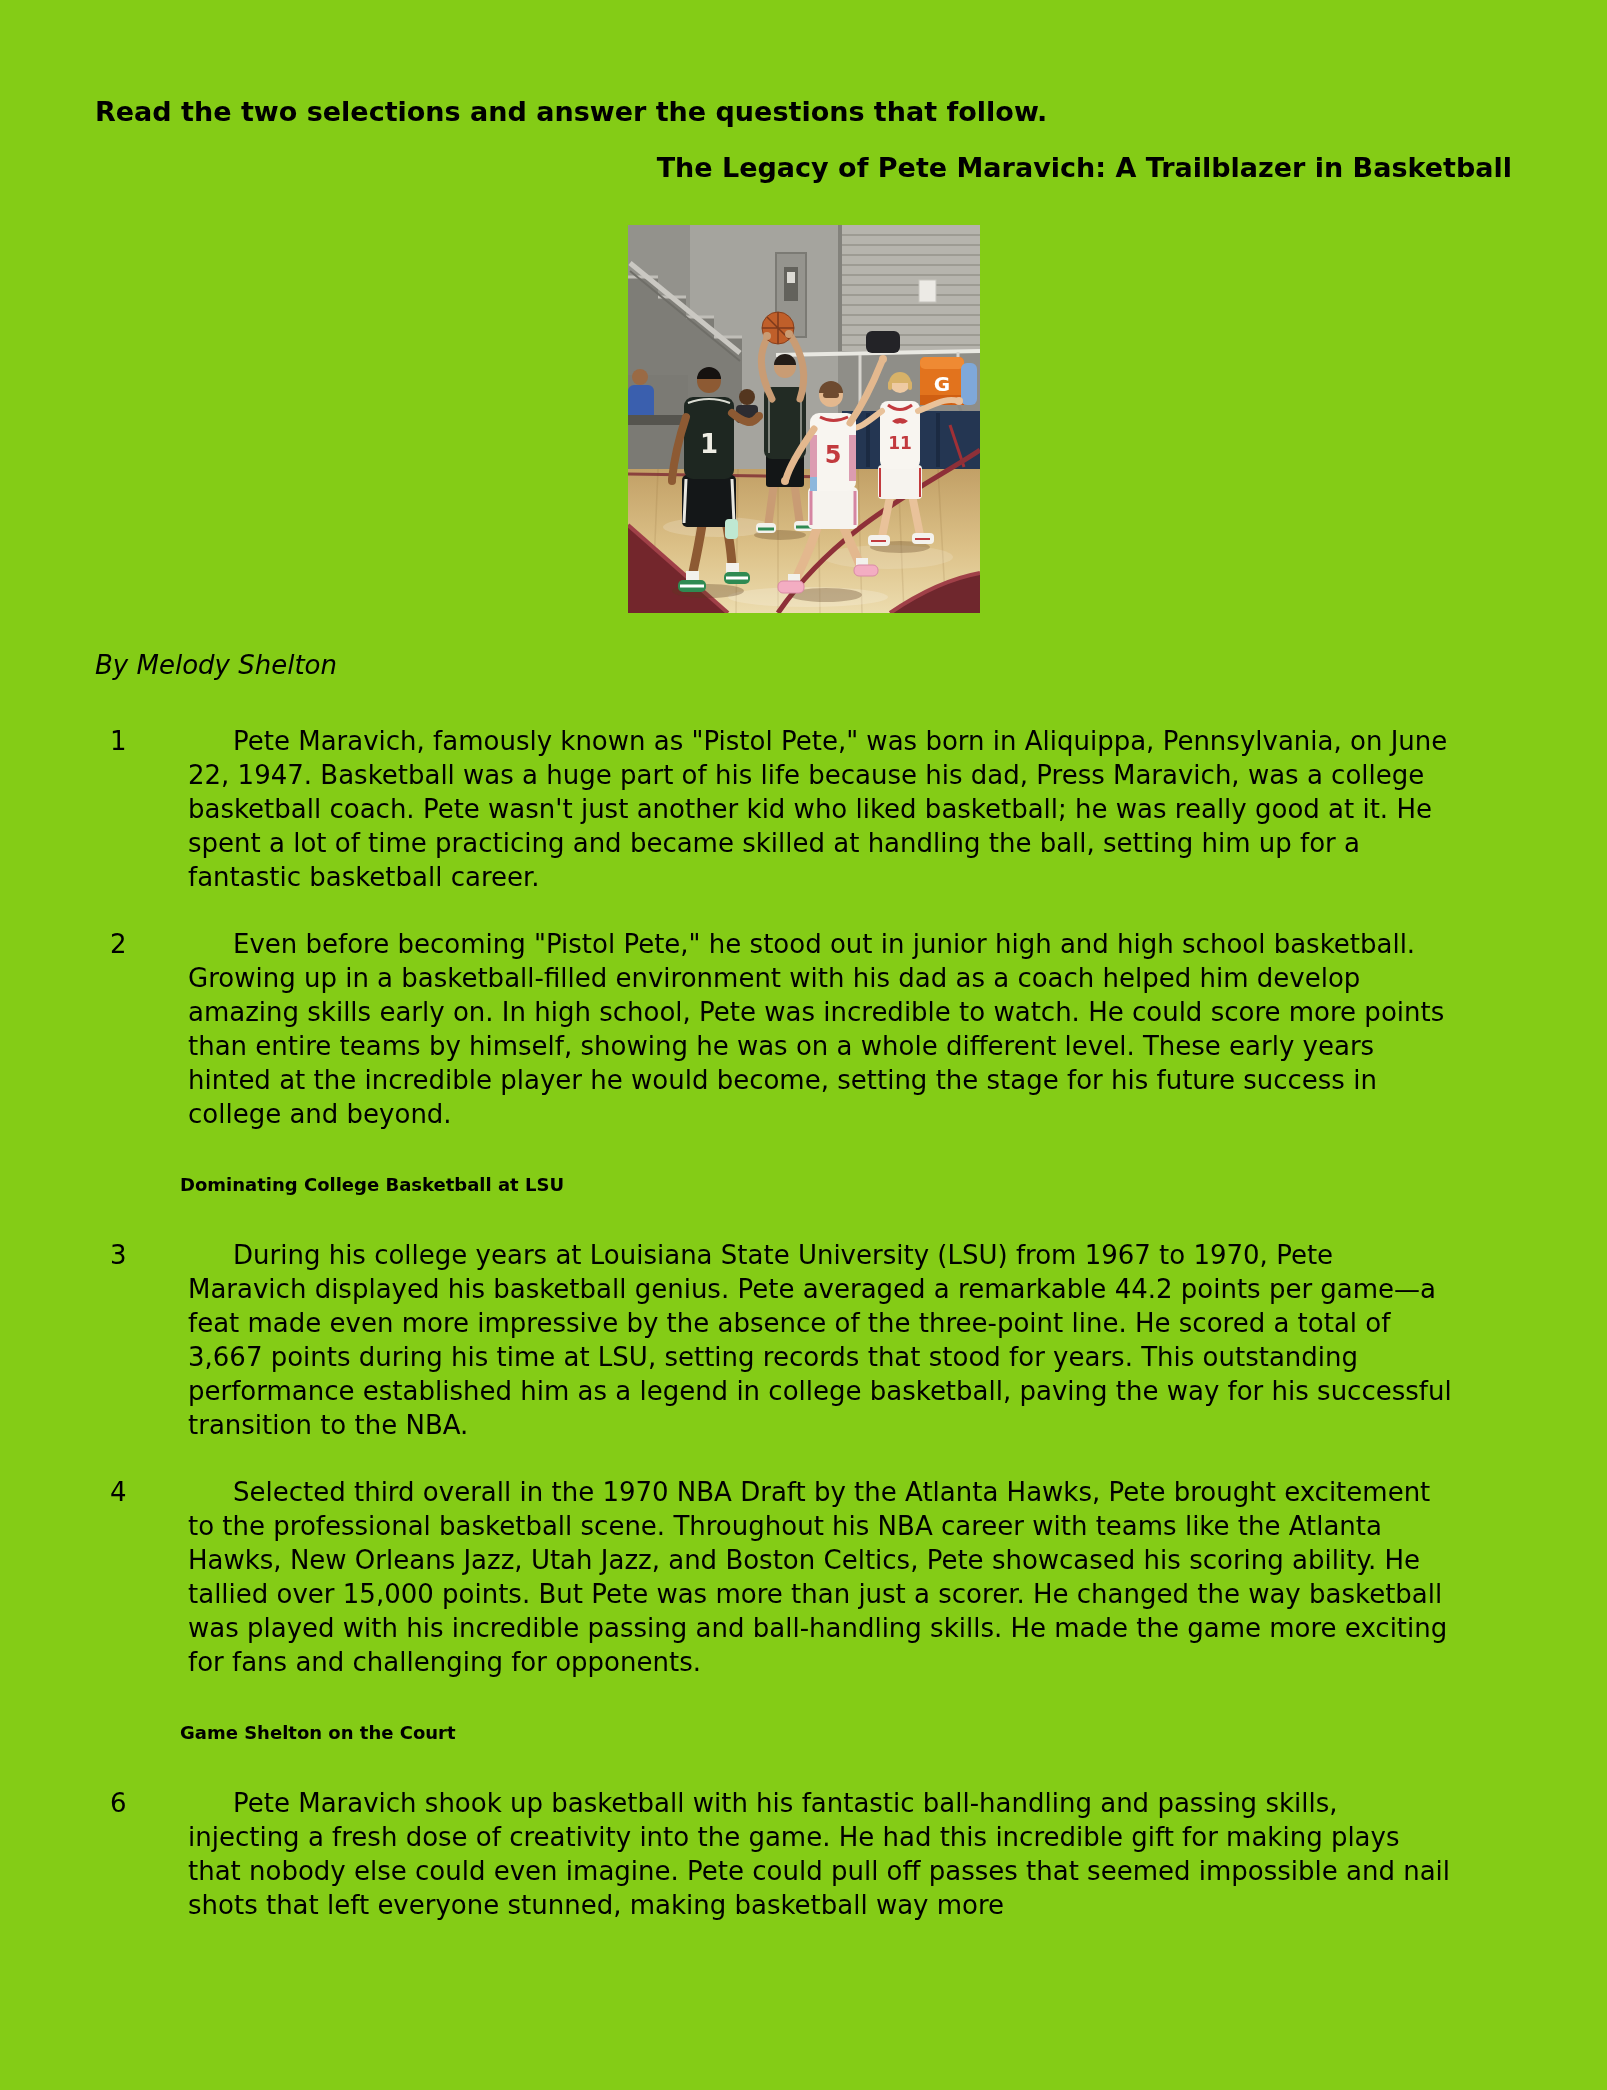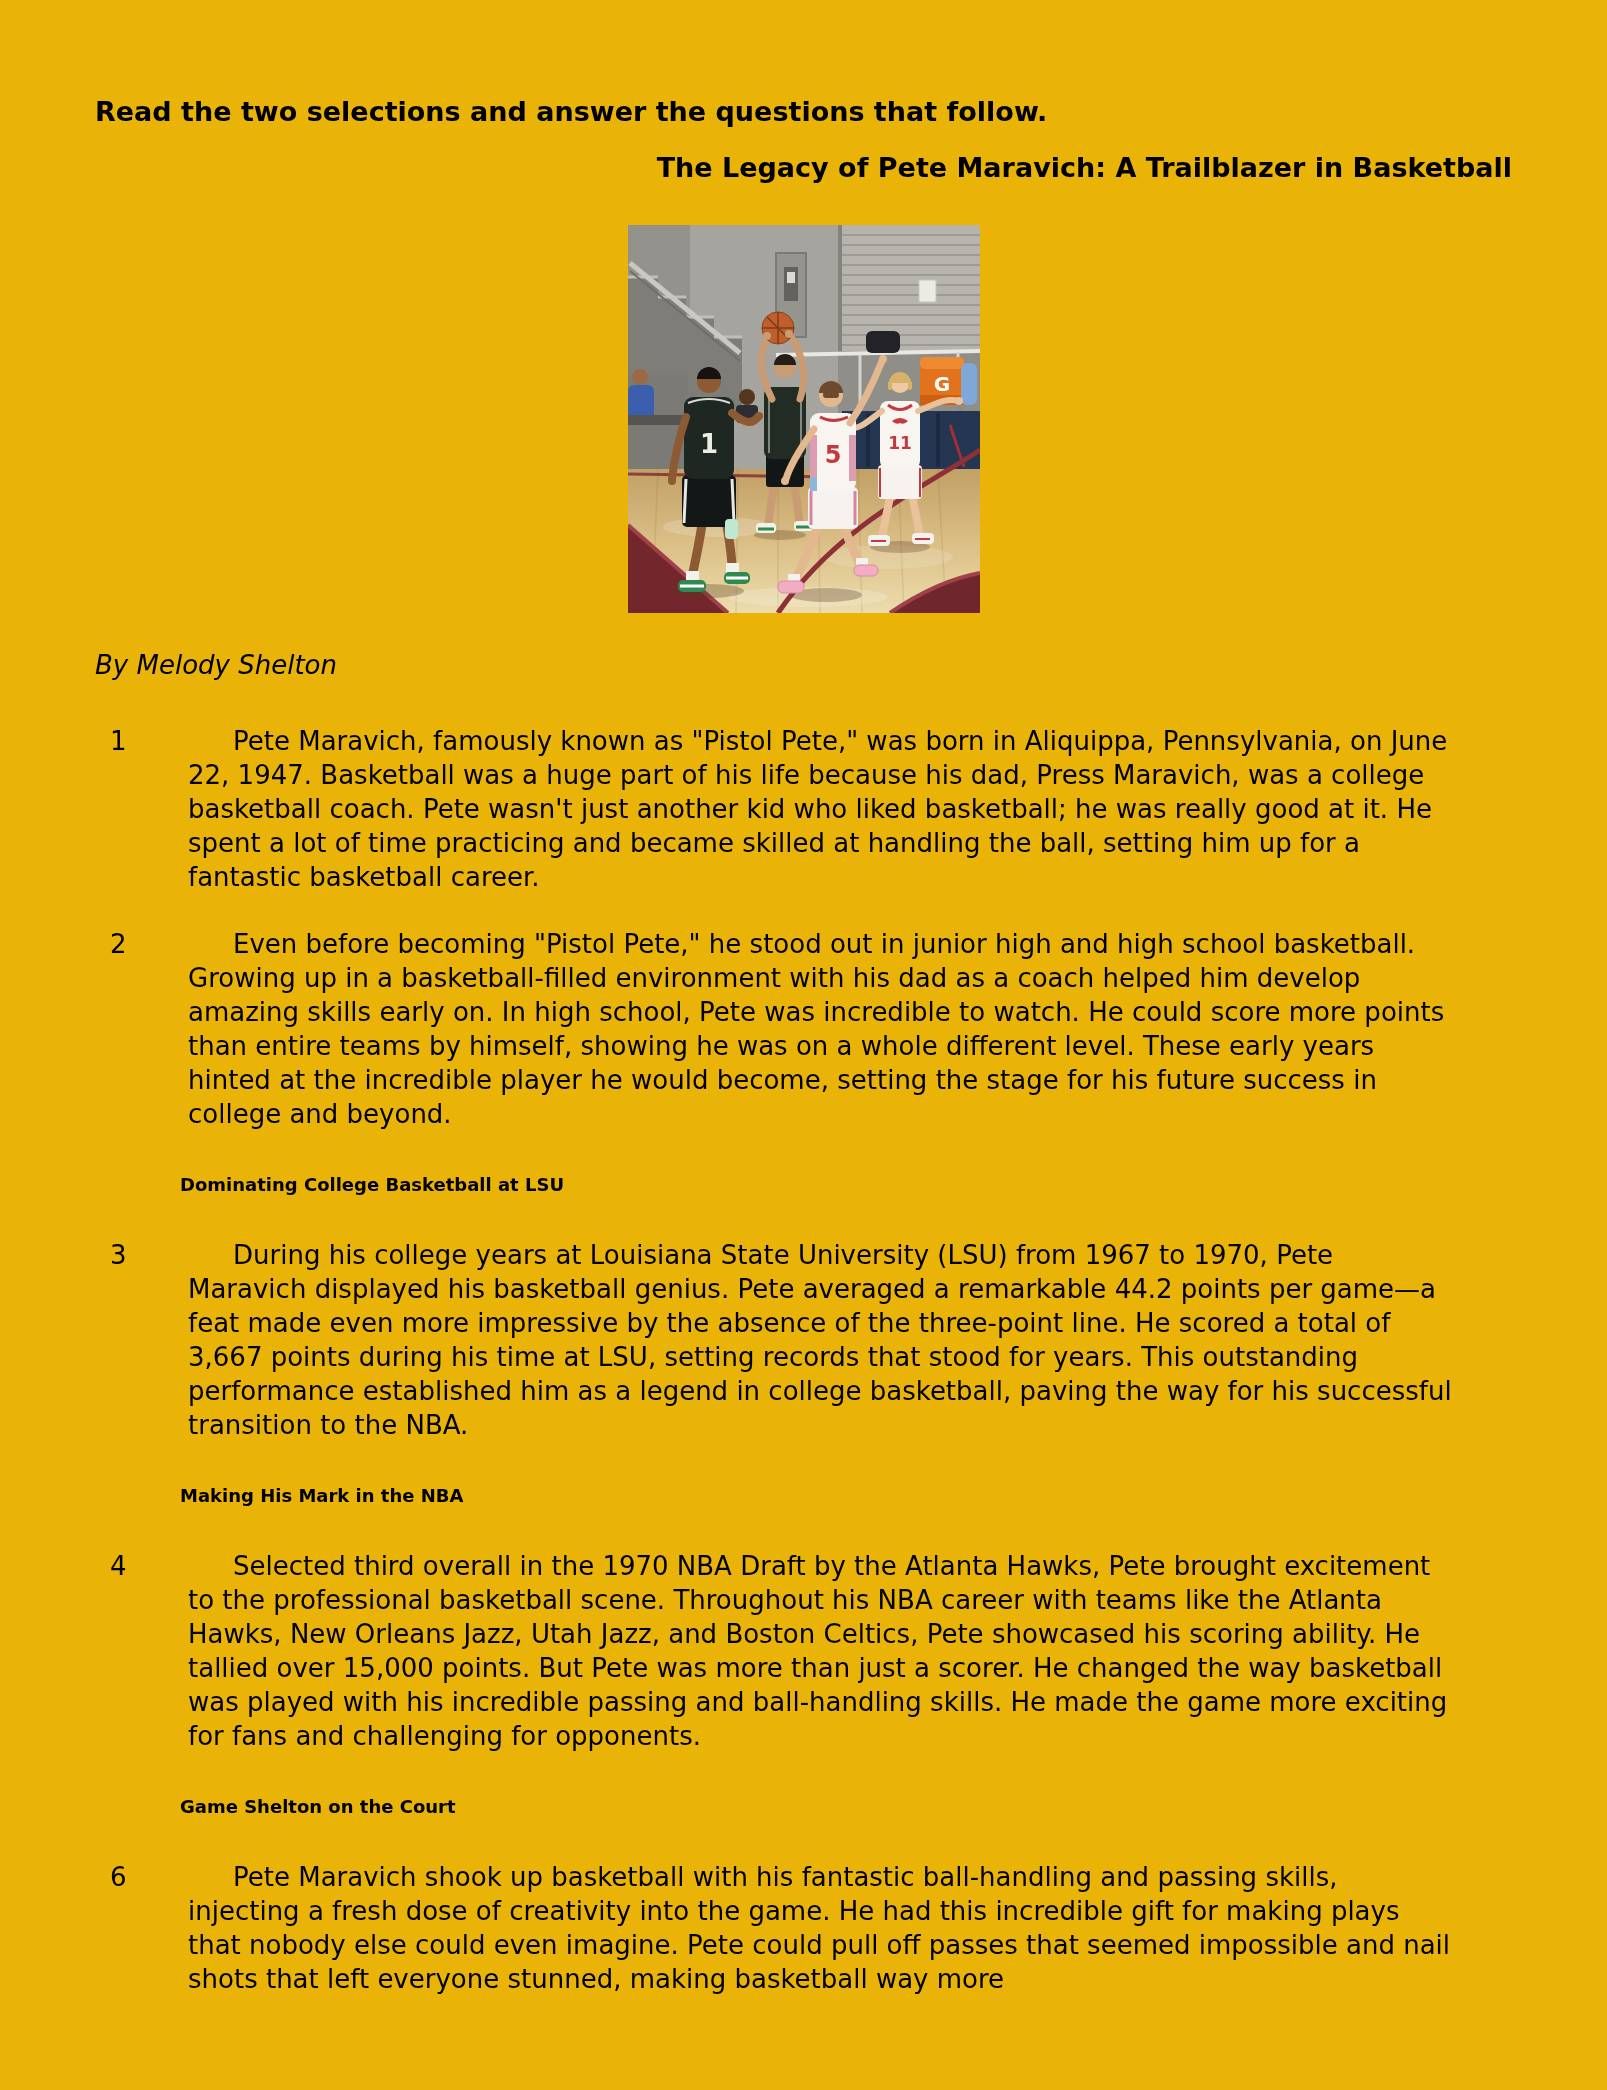--- a/index.html
+++ b/index.html
@@ -1,20 +1,20 @@
 <!DOCTYPE html>
 <html><head>
 <meta charset="utf-8">
 <style>
   html,body{margin:0;padding:0;background:#ffffff;}
   .page{
     position:relative;
     width:1607px;
     height:2090px;
-    background:#eab308;
+    background:#84cc16;
     font-family:"DejaVu Sans","Liberation Sans",sans-serif;
     color:#000000;
     overflow:hidden;
   }
   .instruction{
     position:absolute;
     left:95px; top:96px;
     font-size:27px;
     font-weight:bold;
   }
@@ -266,21 +266,20 @@
       <p class="ptext">Even before becoming "Pistol Pete," he stood out in junior high and high school basketball. Growing up in a basketball-filled environment with his dad as a coach helped him develop amazing skills early on. In high school, Pete was incredible to watch. He could score more points than entire teams by himself, showing he was on a whole different level. These early years hinted at the incredible player he would become, setting the stage for his future success in college and beyond.</p>
     </div>
 
     <h2 class="heading">Dominating College Basketball at LSU</h2>
 
     <div class="para">
       <span class="pnum">3</span>
       <p class="ptext">During his college years at Louisiana State University (LSU) from 1967 to 1970, Pete Maravich displayed his basketball genius. Pete averaged a remarkable 44.2 points per game—a feat made even more impressive by the absence of the three-point line. He scored a total of 3,667 points during his time at LSU, setting records that stood for years. This outstanding performance established him as a legend in college basketball, paving the way for his successful transition to the NBA.</p>
     </div>
 
-    <h2 class="heading">Making His Mark in the NBA</h2>
 
     <div class="para">
       <span class="pnum">4</span>
       <p class="ptext">Selected third overall in the 1970 NBA Draft by the Atlanta Hawks, Pete brought excitement to the professional basketball scene. Throughout his NBA career with teams like the Atlanta Hawks, New Orleans Jazz, Utah Jazz, and Boston Celtics, Pete showcased his scoring ability. He tallied over 15,000 points. But Pete was more than just a scorer. He changed the way basketball was played with his incredible passing and ball-handling skills. He made the game more exciting for fans and challenging for opponents.</p>
     </div>
 
     <h2 class="heading">Game Shelton on the Court</h2>
 
     <div class="para">
       <span class="pnum">6</span>

